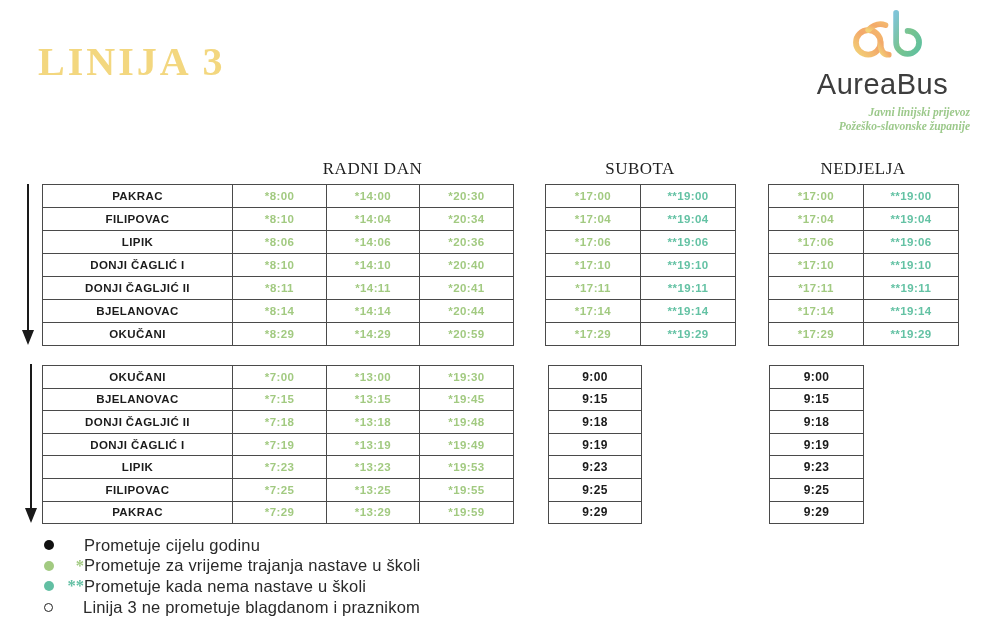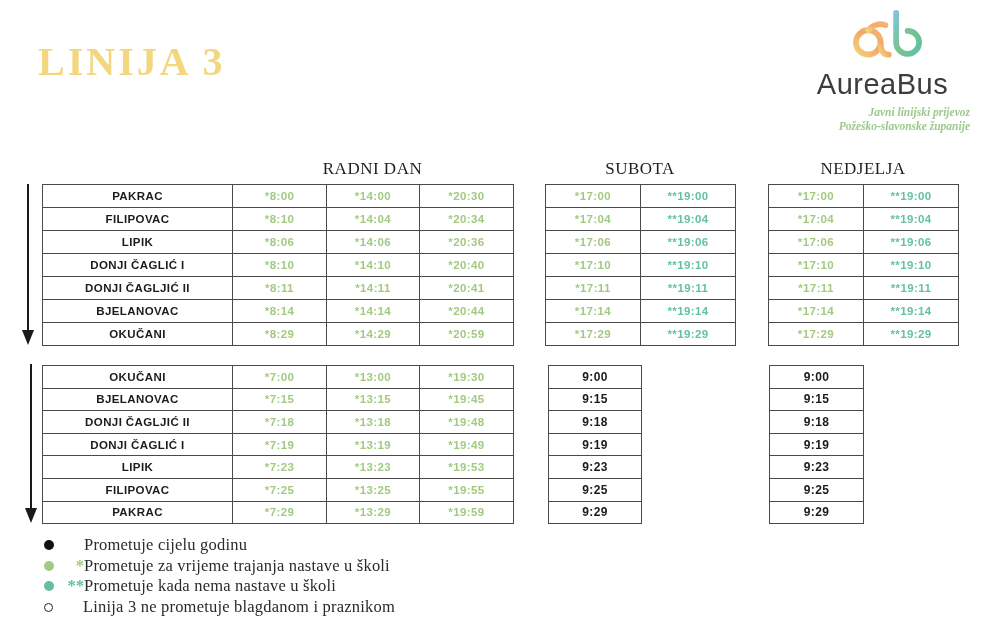--- a/index.html
+++ b/index.html
@@ -70,21 +70,21 @@
   .bullet-filled-green { background:#a2ca81; }
   .bullet-filled-teal  { background:#62bfa3; }
   .bullet-open-black   { background:#ffffff; border:1.7px solid #222222; width:7px; height:7px; }
   .legend-symbol {
     width:30px; text-align:right; font-family:"Liberation Serif", serif;
     font-weight:bold; font-size:16.5px; flex:0 0 auto;
   }
   .sym-green { color:#a2ca81; }
   .sym-teal  { color:#62bfa3; }
   .legend-text {
-    font-family:Liberation Serif, serif; font-size:16.5px; color:#2a2a2a; letter-spacing:0.2px;
+    font-family:Liberation Sans, sans-serif; font-size:16.5px; color:#2a2a2a; letter-spacing:0.2px;
   }
 </style>
 </head>
 <body>
 
 <div class="page">
 
   <div class="line-title">LINIJA 3</div>
 
   <div class="logo">

